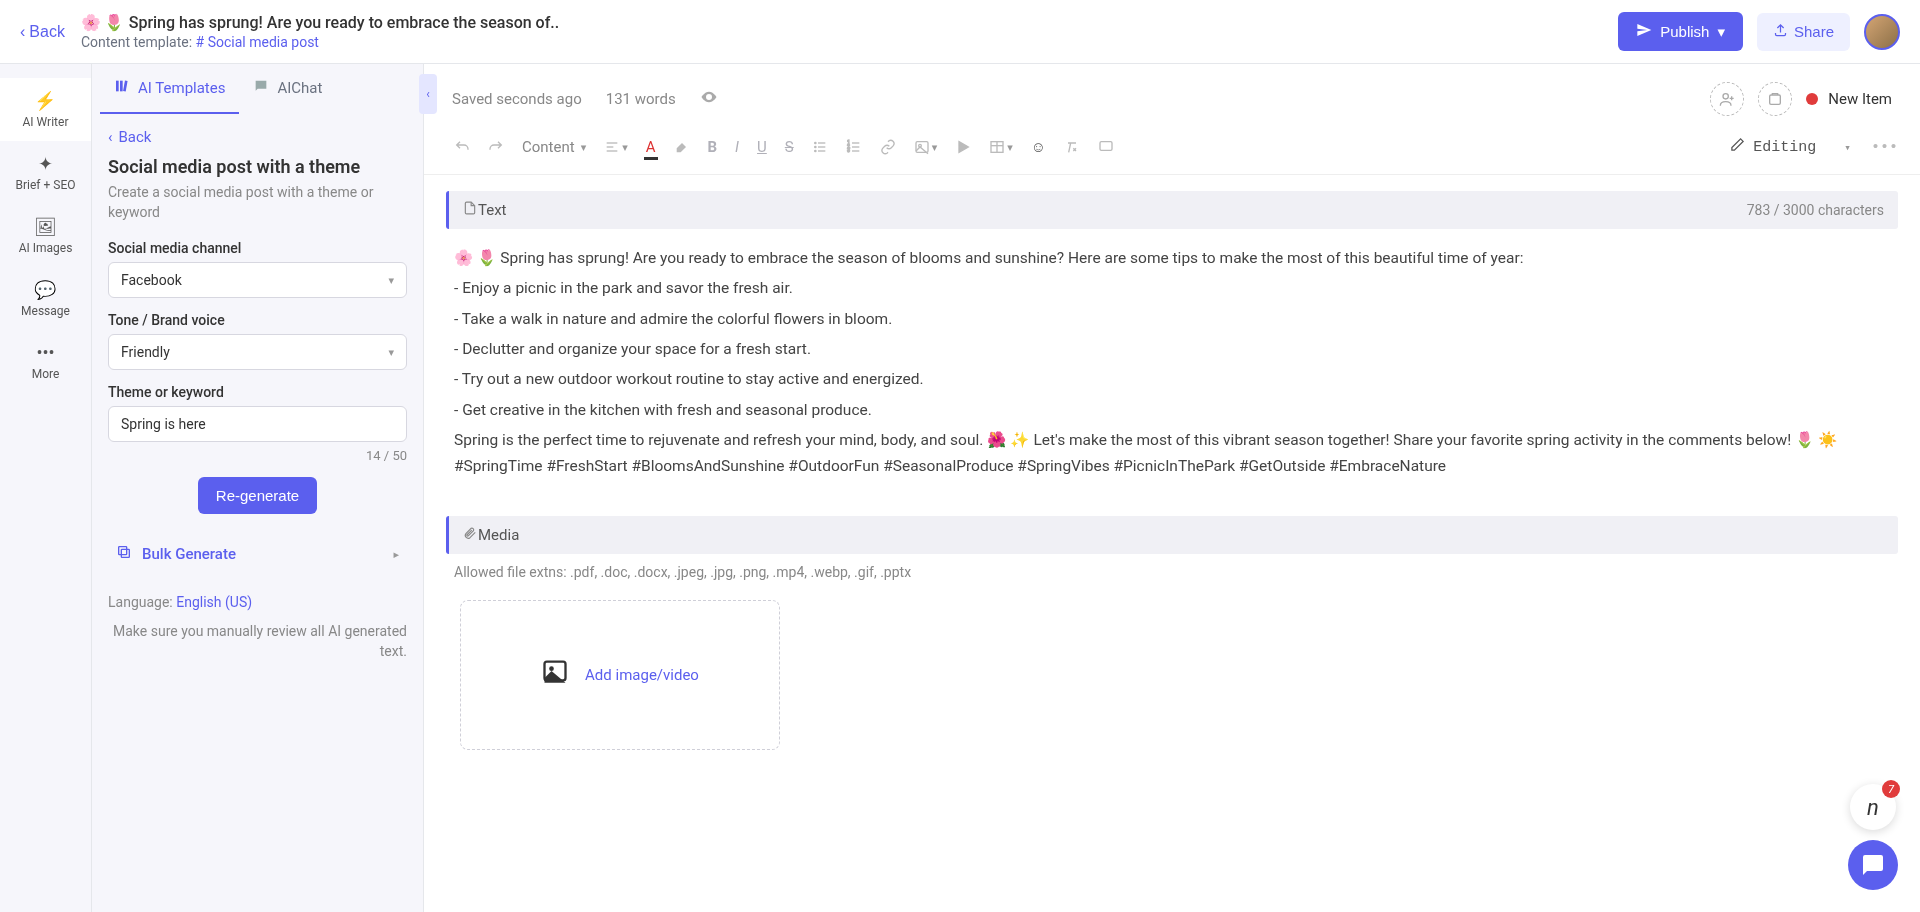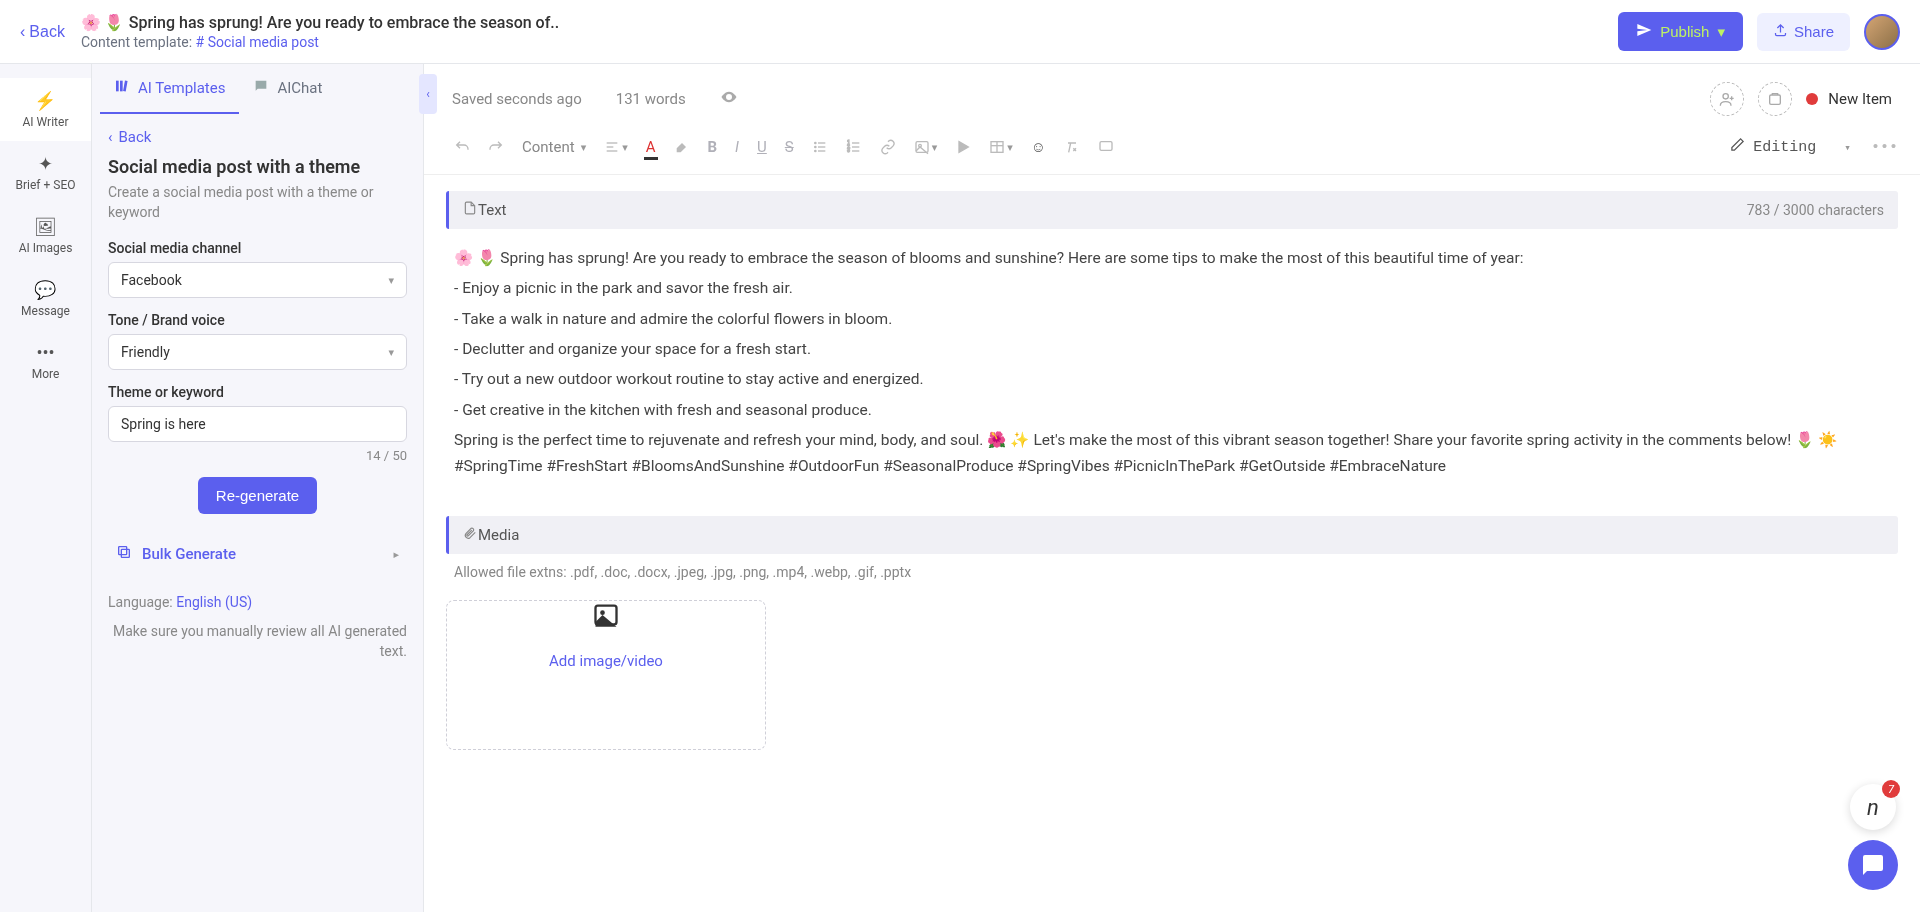--- a/index.html
+++ b/index.html
@@ -5,21 +5,21 @@
 * { box-sizing: border-box; margin: 0; padding: 0; }
 body { font-family: -apple-system, BlinkMacSystemFont, "Segoe UI", Roboto, sans-serif; background: #fff; color: #1a1a1a; font-size: 14px; }
 .top-header { display: flex; align-items: center; justify-content: space-between; padding: 10px 20px; border-bottom: 1px solid #e5e7eb; height: 64px; }
 .top-left { display: flex; align-items: center; gap: 16px; }
 .back-btn { display: flex; align-items: center; gap: 4px; color: #5b5fee; background: none; border: none; font-size: 16px; cursor: pointer; font-weight: 500; }
 .title-block { display: flex; flex-direction: column; }
 .doc-title { font-size: 16px; font-weight: 500; color: #333; }
 .template-line { font-size: 14px; color: #6b7280; margin-top: 2px; }
 .template-link { color: #5b5fee; }
 .top-right { display: flex; align-items: center; gap: 14px; }
-.publish-btn { background: #5b5fee; color: #bef264; border: none; border-radius: 6px; padding: 10px 18px; font-size: 15px; font-weight: 500; display: flex; align-items: center; gap: 8px; cursor: pointer; }
+.publish-btn { background: #5b5fee; color: #ffffff; border: none; border-radius: 6px; padding: 10px 18px; font-size: 15px; font-weight: 500; display: flex; align-items: center; gap: 8px; cursor: pointer; }
 .share-btn { background: #eef0ff; color: #5b5fee; border: none; border-radius: 6px; padding: 10px 16px; font-size: 15px; font-weight: 500; display: flex; align-items: center; gap: 6px; cursor: pointer; }
 .avatar { width: 36px; height: 36px; border-radius: 50%; background: linear-gradient(135deg,#d4a574,#8b6f47); border: 2px solid #5b5fee; }
 .main-wrap { display: flex; height: calc(100vh - 64px); }
 .left-rail { width: 92px; background: #f6f6fb; border-right: 1px solid #e5e7eb; display: flex; flex-direction: column; align-items: center; padding-top: 14px; }
 .rail-item { display: flex; flex-direction: column; align-items: center; gap: 4px; padding: 12px 4px; width: 100%; cursor: pointer; color: #555; font-size: 12px; }
 .rail-item.active { background: #fff; }
 .rail-icon { font-size: 18px; }
 .side-panel { width: 332px; background: #f6f6fb; border-right: 1px solid #e5e7eb; position: relative; display: flex; flex-direction: column; }
 .side-tabs { display: flex; padding: 0 8px; }
 .side-tab { display: flex; align-items: center; gap: 8px; padding: 14px 14px; color: #6b7280; font-size: 15px; border-bottom: 2px solid transparent; cursor: pointer; }
@@ -33,38 +33,38 @@
 .char-count { font-size: 13px; color: #888; text-align: right; margin-top: -8px; margin-bottom: 14px; }
 .regen-btn { background: #5b5fee; color: #fff; border: none; border-radius: 6px; padding: 10px 18px; font-size: 15px; font-weight: 500; cursor: pointer; display: block; margin: 0 auto 20px; }
 .bulk-row { display: flex; align-items: center; justify-content: space-between; padding: 10px 8px; border-radius: 6px; cursor: pointer; gap: 14px; }
 .bulk-left { display: flex; align-items: center; gap: 10px; color: #5b5fee; font-size: 15px; font-weight: 500; }
 .lang-line { font-size: 14px; color: #888; margin-top: 20px; }
 .lang-link { color: #5b5fee; }
 .review-note { font-size: 14px; color: #888; margin-top: 12px; line-height: 1.4; text-align: right; }
 .collapse-handle { position: absolute; right: -14px; top: 10px; width: 18px; height: 40px; background: #e4e6ff; border-radius: 4px; display: flex; align-items: center; justify-content: center; color: #5b5fee; cursor: pointer; font-size: 12px; }
 .editor-area { flex: 1; display: flex; flex-direction: column; overflow-y: auto; }
 .editor-top { display: flex; align-items: center; justify-content: space-between; padding: 18px 28px 10px; }
-.status-left { display: flex; align-items: center; gap: 34px; color: #888; font-size: 15px; }
+.status-left { display: flex; align-items: center; gap: 24px; color: #888; font-size: 15px; }
 .status-right { display: flex; align-items: center; gap: 14px; }
 .circle-btn { width: 34px; height: 34px; border-radius: 50%; border: 1px dashed #bbb; display: flex; align-items: center; justify-content: center; color: #aaa; cursor: pointer; }
 .new-item { display: flex; align-items: center; gap: 10px; font-size: 15px; color: #333; }
 .red-dot { width: 12px; height: 12px; background: #e03b3b; border-radius: 50%; }
 .toolbar { display: flex; align-items: center; gap: 2px; padding: 6px 22px 12px; color: #aaa; border-bottom: 1px solid #eee; flex-wrap: wrap; }
 .tb-btn { padding: 6px 8px; cursor: pointer; color: #b0b0b8; font-size: 15px; display: flex; align-items: center; gap: 2px; border-radius: 4px; }
 .tb-normal { color: #888; font-size: 15px; padding: 6px 8px; display: flex; align-items: center; gap: 6px; }
 .tb-color-a { position: relative; color: #888; }
 .tb-color-a::after { content: ''; position: absolute; bottom: 2px; left: 6px; right: 6px; height: 3px; background: #333; }
 .editing-mode { margin-left: auto; display: flex; align-items: center; gap: 8px; color: #555; font-size: 15px; font-family: Liberation Mono, monospace; }
 .section-hdr { margin: 16px 22px 0; background: #f0f0f5; border-left: 3px solid #5b5fee; padding: 10px 14px; display: flex; align-items: center; justify-content: space-between; border-radius: 3px; }
 .section-hdr-left { display: flex; align-items: center; gap: 1px; color: #555; font-size: 15px; }
 .section-hdr-right { color: #888; font-size: 14px; }
 .content-text { padding: 16px 30px; font-size: 15.5px; line-height: 1.7; color: #444; }
 .content-text p { margin-bottom: 4px; }
 .media-note { padding: 10px 30px; color: #888; font-size: 14px; }
-.upload-box { margin: 10px 22px; width: 320px; height: 150px; border: 1px dashed #cfcfd8; border-radius: 8px; display: flex; flex-direction: column; align-items: center; justify-content: flex-start; gap: 16px; cursor: pointer; }
+.upload-box { margin: 10px 36px; width: 320px; height: 150px; border: 1px dashed #cfcfd8; border-radius: 8px; display: flex; flex-direction: row; align-items: center; justify-content: center; gap: 16px; cursor: pointer; }
 .upload-box .img-icon { font-size: 28px; color: #333; }
 .upload-box .upload-label { color: #5b5fee; font-size: 15px; }
 .float-stack { position: fixed; right: 22px; bottom: 22px; display: flex; flex-direction: column; align-items: center; gap: 10px; }
 .n-bubble { width: 46px; height: 46px; border-radius: 50%; background: #fff; box-shadow: 0 2px 10px rgba(0,0,0,0.15); display: flex; align-items: center; justify-content: center; font-size: 22px; font-style: italic; color: #333; position: relative; }
 .n-badge { position: absolute; top: -4px; right: -4px; background: #e03b3b; color: #fff; font-size: 11px; width: 18px; height: 18px; border-radius: 50%; display: flex; align-items: center; justify-content: center; }
 .chat-bubble { width: 50px; height: 50px; border-radius: 50%; background: #5b5fee; display: flex; align-items: center; justify-content: center; color: #fff; font-size: 22px; cursor: pointer; }
 .chev { font-size: 11px; color: #999; }
 input.text-input { outline: none; font-family: inherit; }
 </style>
 </head>

